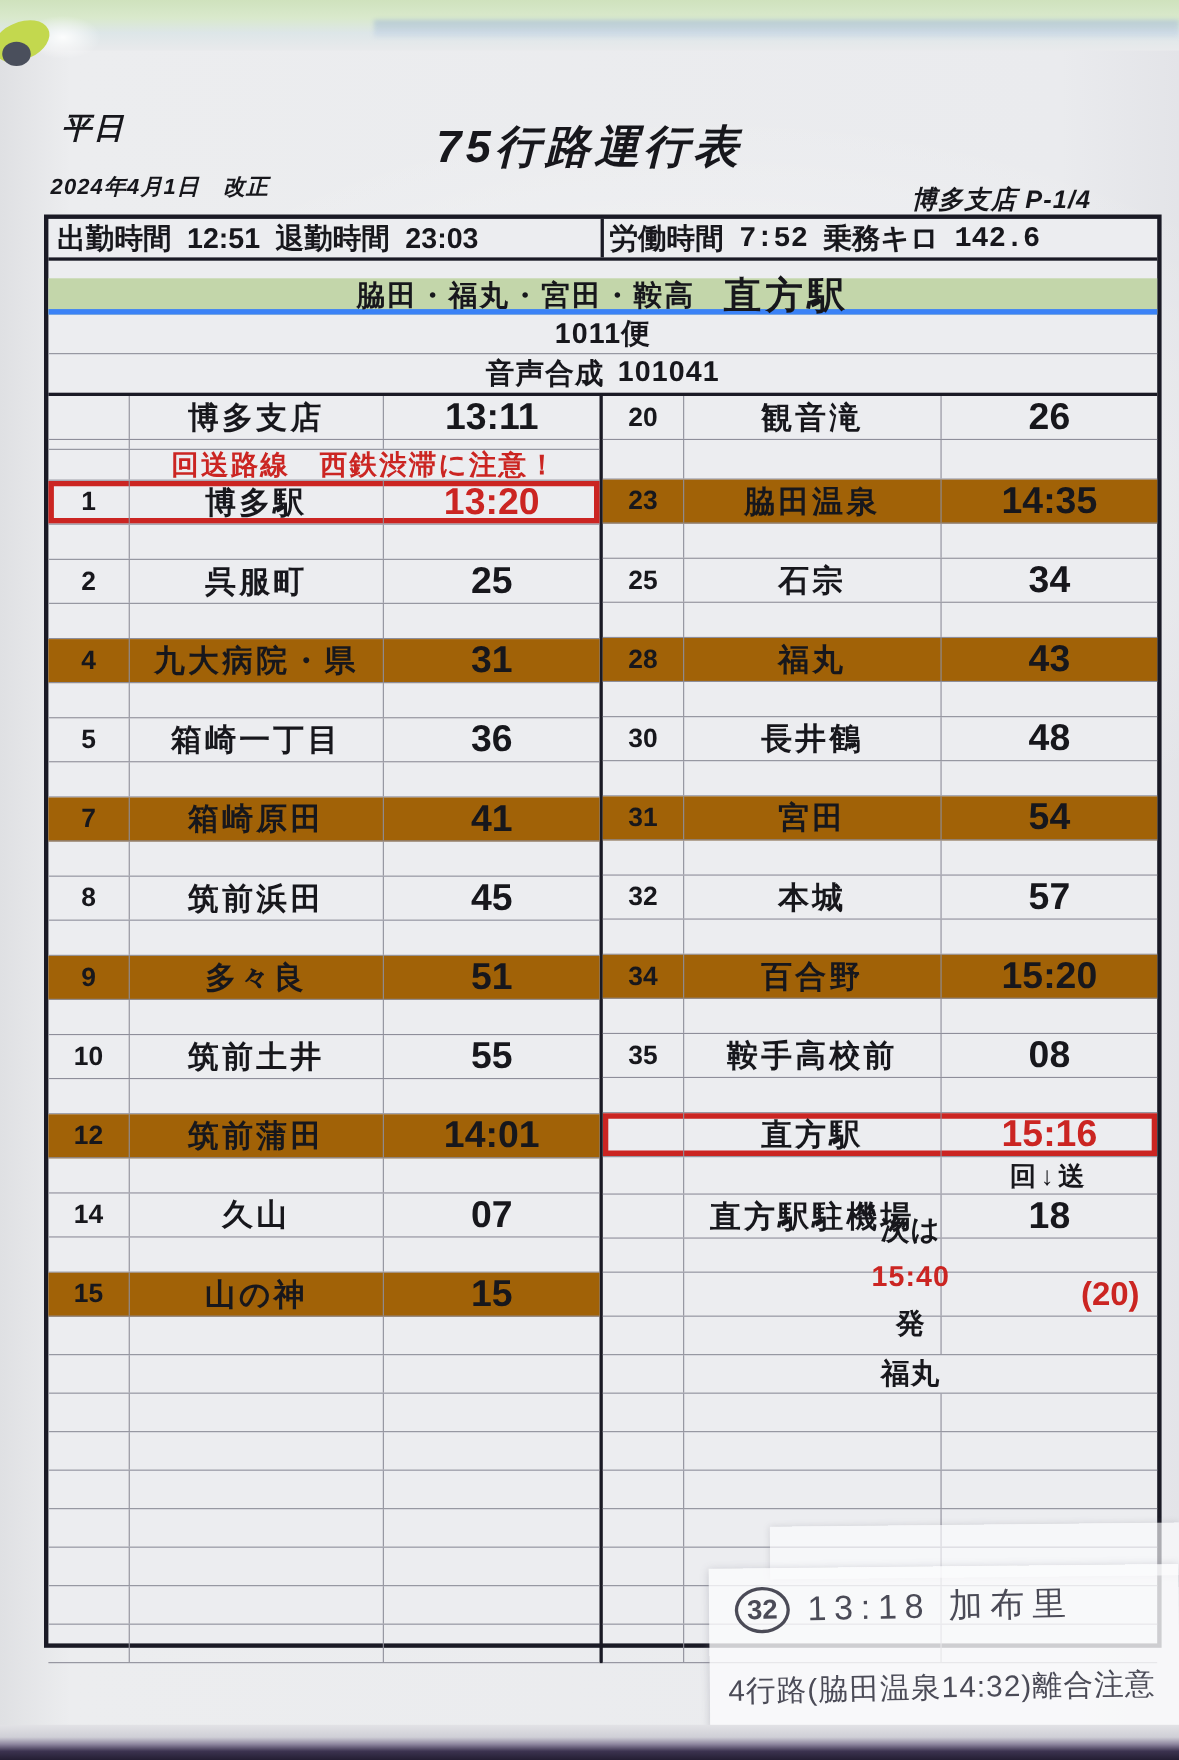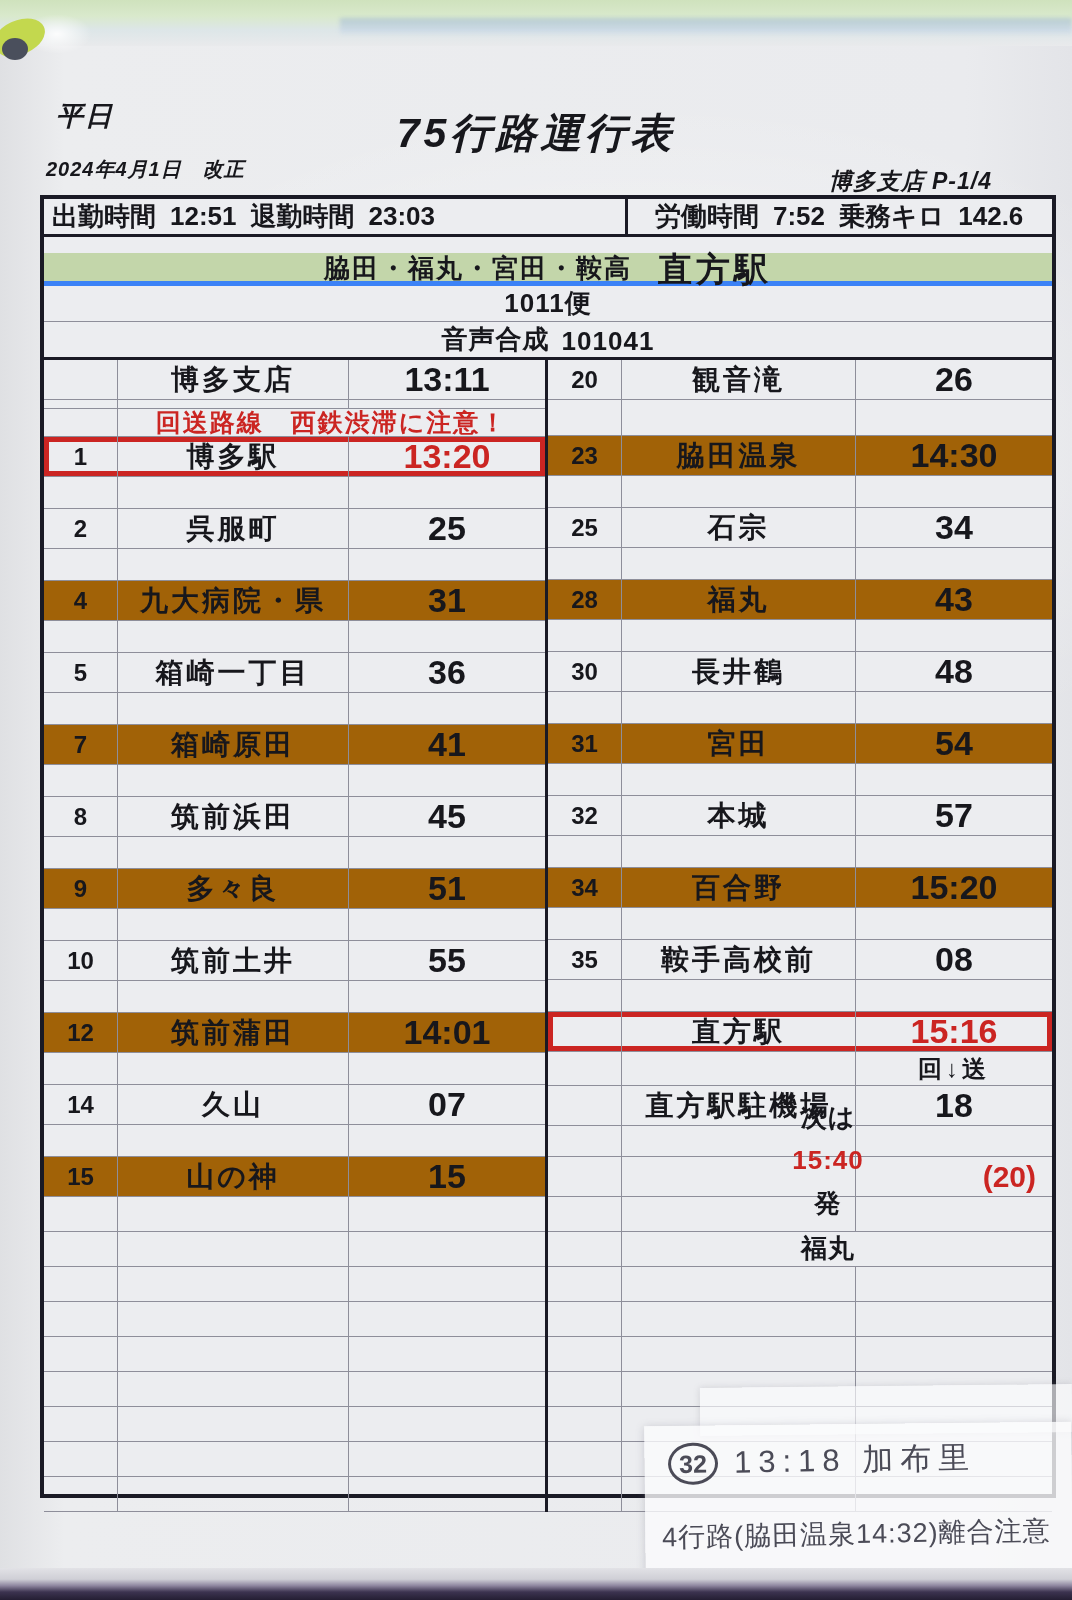--- a/index.html
+++ b/index.html
@@ -43,28 +43,28 @@
   .branch { right:80px; top:166px; font-size:23px; letter-spacing:1px; }
 
   
   .sheet {
     position:absolute; left:40px; top:195px; width:1016px; height:1303px;
     border:4px solid #1a1a25; background:#ecedf0;
     display:flex; flex-direction:column;
   }
   .hdr-row { height:40px; display:flex; border-bottom:3px solid #1a1a25; font-weight:bold; font-size:26px; }
   .hdr-cell { display:flex; align-items:center; gap:14px; padding-left:8px; white-space:nowrap; }
-  .hdr-cell.left { width:584px; border-right:3px solid #1a1a25; }
-  .hdr-cell.right { flex:1; padding-left:27px; }
+  .hdr-cell.left { width:505px; border-right:3px solid #1a1a25; }
+  .hdr-cell.right { flex:1; padding-left:5px;font-family:Liberation Mono, monospace; }
   .band { height:33px; background:#c3d6aa; display:flex; justify-content:center; gap:26px; border-bottom:5px solid #3b82f6;margin-top:16px; }
   .band-via { font-weight:bold; font-size:26px; letter-spacing:2px; line-height:30px; }
   .band-terminal { font-weight:bold; font-size:34px; letter-spacing:4px; line-height:33px; }
   .service-row { height:36px; display:flex; align-items:center; justify-content:center;
     font-weight:bold; font-size:26px; border-bottom:1px solid #8e8e9a; letter-spacing:1px; }
-  .voice-row { height:38px; display:flex; align-items:flex-end; justify-content:center; gap:12px;
+  .voice-row { height:38px; display:flex; align-items:flex-start; justify-content:center; gap:12px;
     font-weight:bold; font-size:26px; border-bottom:3px solid #1a1a25; letter-spacing:1px; }
   .table-body { flex:1; display:flex; }
   .half { display:flex; flex-direction:column; }
   .half.left { width:504px; border-right:3px solid #1a1a25; }
   .half.right { flex:1; }
 
   .trow { display:flex; border-bottom:1px solid #8e8e9a; position:relative; background:transparent; }
   .trow.green { background:#a16207; }
   .trow.redbox { box-shadow: inset 0 0 0 5px #cb2522; }
   .h-data { height:40px; } .h-spacer { height:32px; } .h-spacer36 { height:36px; }
@@ -335,21 +335,21 @@
         </div>
         <div class="trow h-spacer36">
           <div class="c-num"></div>
           <div class="c-name"></div>
           <div class="c-time"></div>
         </div>
         <div class="trow h-data green">
           <div class="c-num">23</div>
           <div class="c-name">脇田温泉</div>
           <div class="c-time">
-            <span>14:30</span>
+            <span>14:35</span>
           </div>
         </div>
         <div class="trow h-spacer">
           <div class="c-num"></div>
           <div class="c-name"></div>
           <div class="c-time"></div>
         </div>
         <div class="trow h-data">
           <div class="c-num">25</div>
           <div class="c-name">石宗</div>

